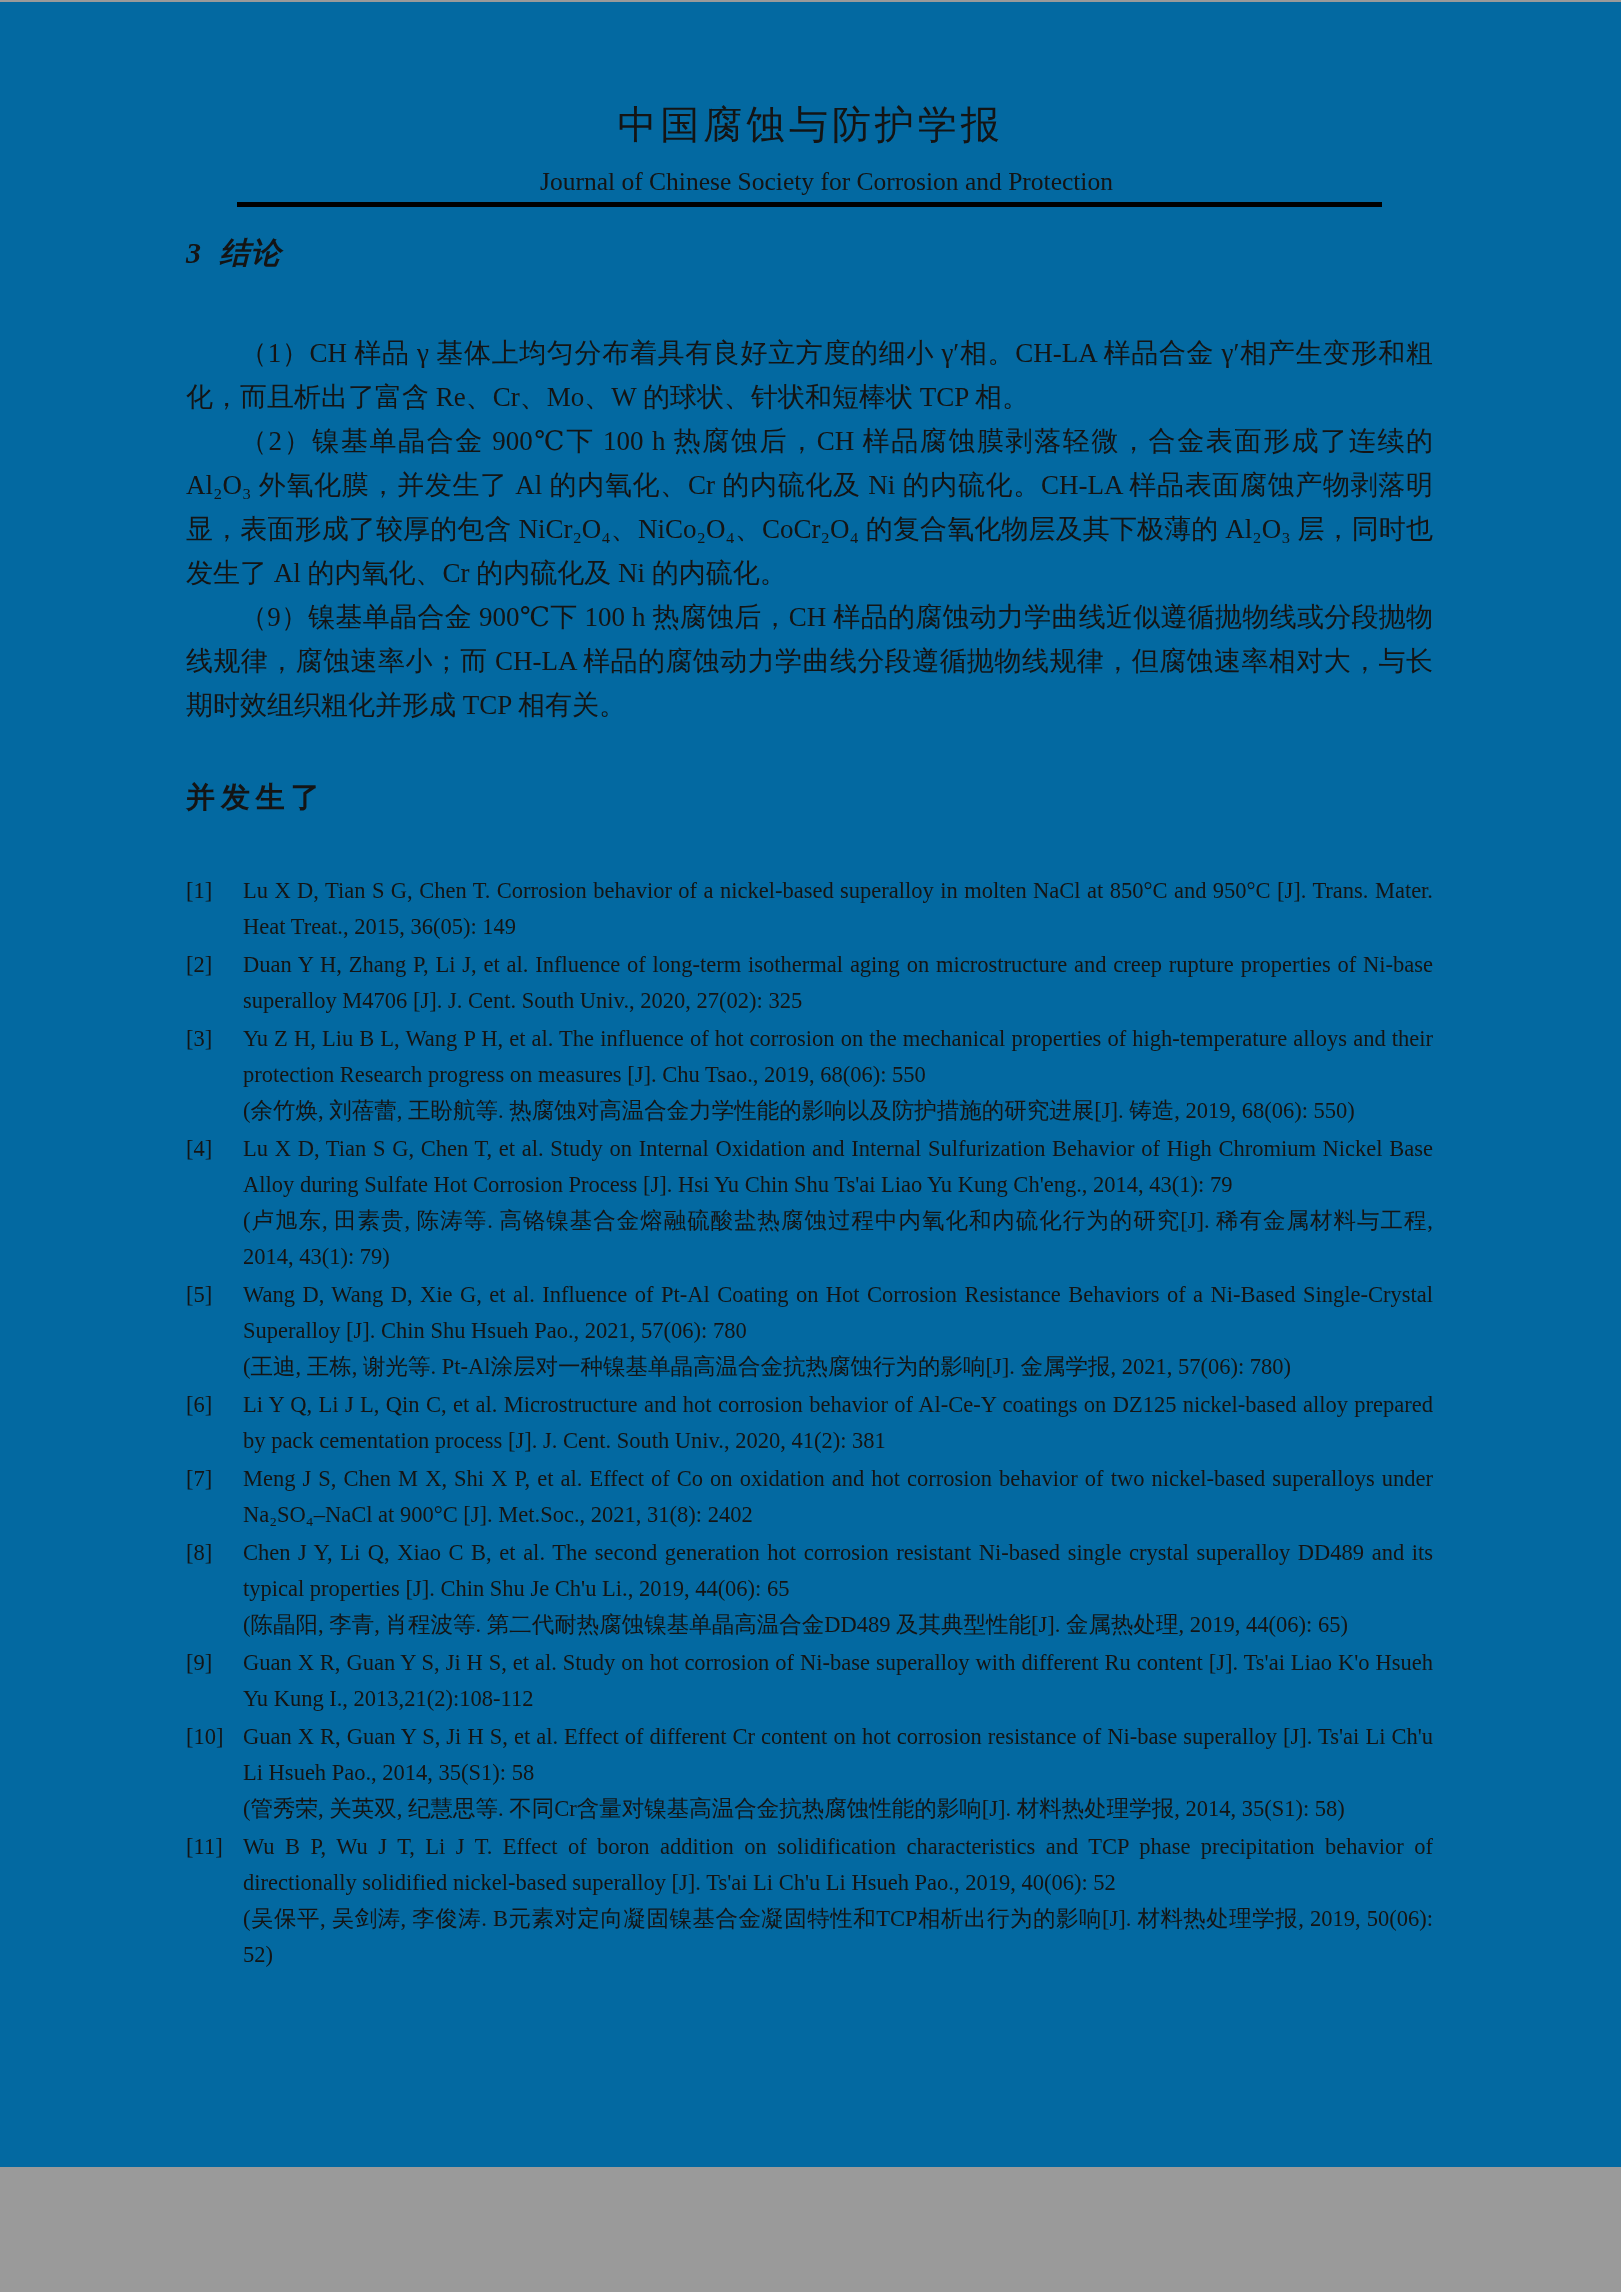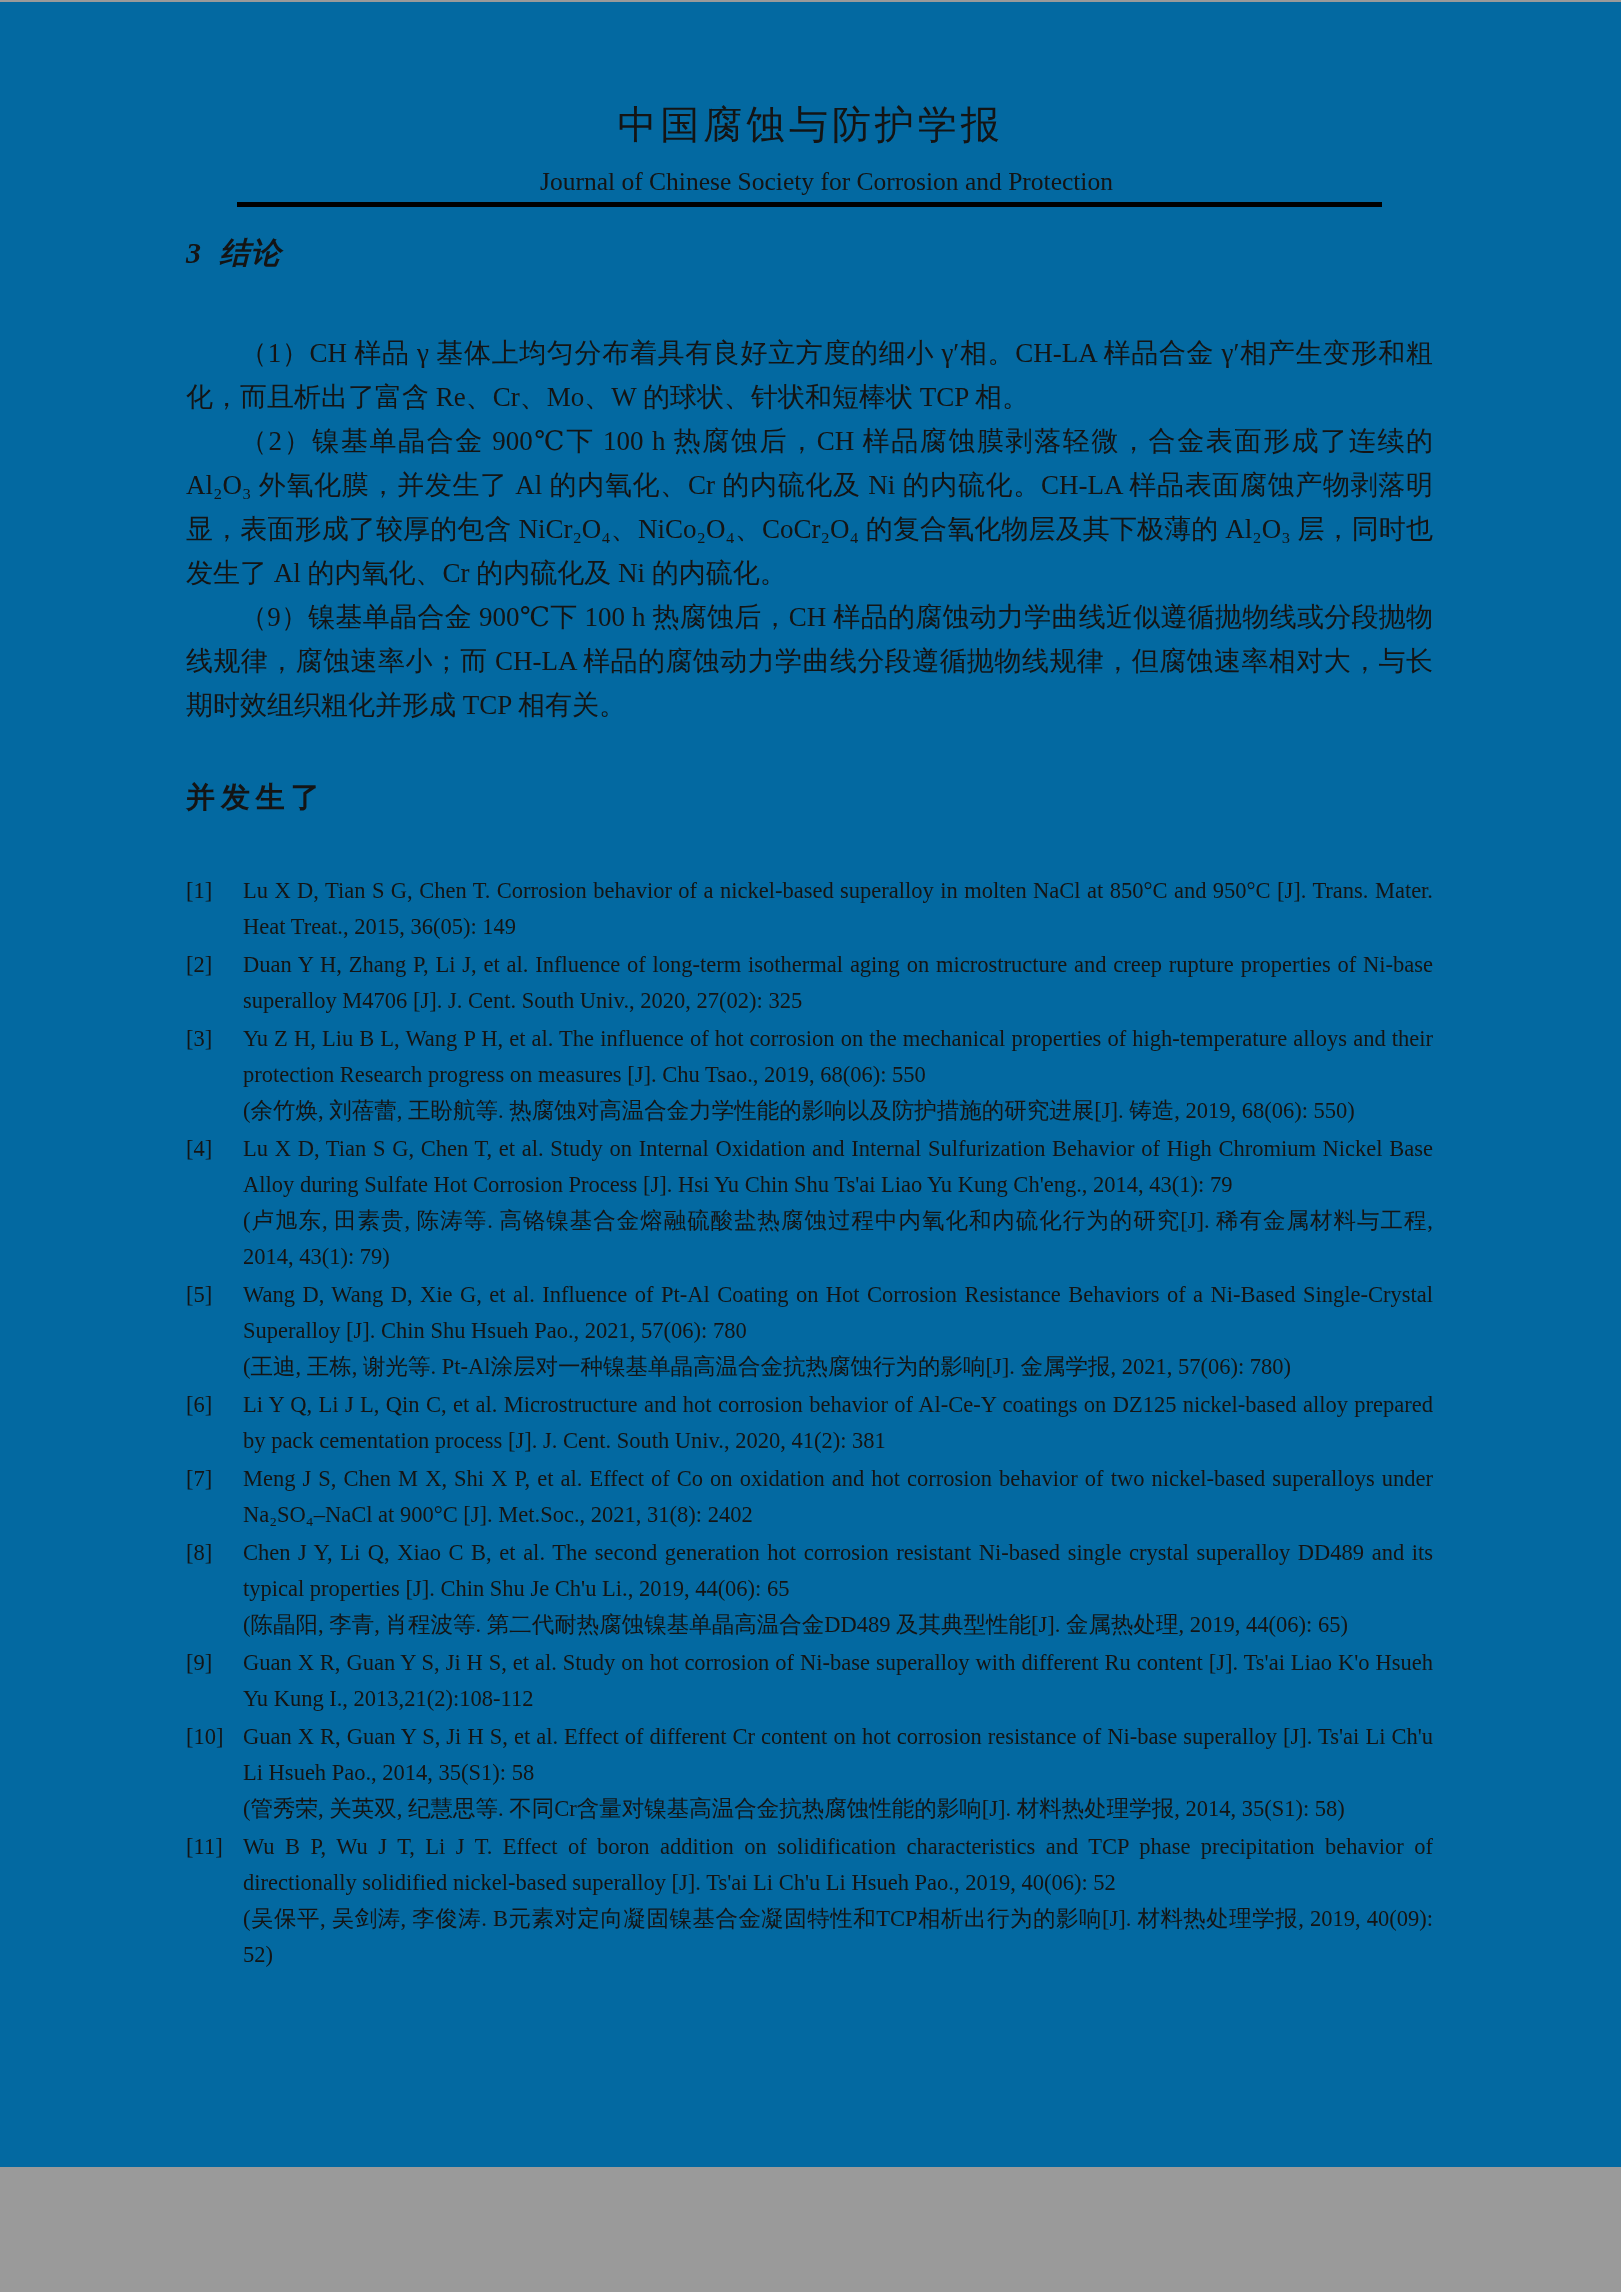--- a/index.html
+++ b/index.html
@@ -189,21 +189,21 @@
         <div class="ref-body">
           <p>Guan X R, Guan Y S, Ji H S, et al. Effect of different Cr content on hot corrosion resistance of Ni-base superalloy [J]. Ts'ai Li Ch'u Li Hsueh Pao., 2014, 35(S1): 58</p>
           <p>(管秀荣, 关英双, 纪慧思等. 不同Cr含量对镍基高温合金抗热腐蚀性能的影响[J]. 材料热处理学报, 2014, 35(S1): 58)</p>
         </div>
       </div>
 
       <div class="ref-item">
         <span class="ref-label">[11]</span>
         <div class="ref-body">
           <p>Wu B P, Wu J T, Li J T. Effect of boron addition on solidification characteristics and TCP phase precipitation behavior of directionally solidified nickel-based superalloy [J]. Ts'ai Li Ch'u Li Hsueh Pao., 2019, 40(06): 52</p>
-          <p>(吴保平, 吴剑涛, 李俊涛. B元素对定向凝固镍基合金凝固特性和TCP相析出行为的影响[J]. 材料热处理学报, 2019, 40(09): 52)</p>
+          <p>(吴保平, 吴剑涛, 李俊涛. B元素对定向凝固镍基合金凝固特性和TCP相析出行为的影响[J]. 材料热处理学报, 2019, 50(06): 52)</p>
         </div>
       </div>
 
 
     </div>
   </div>
 </div>
 
 
 </body></html>

